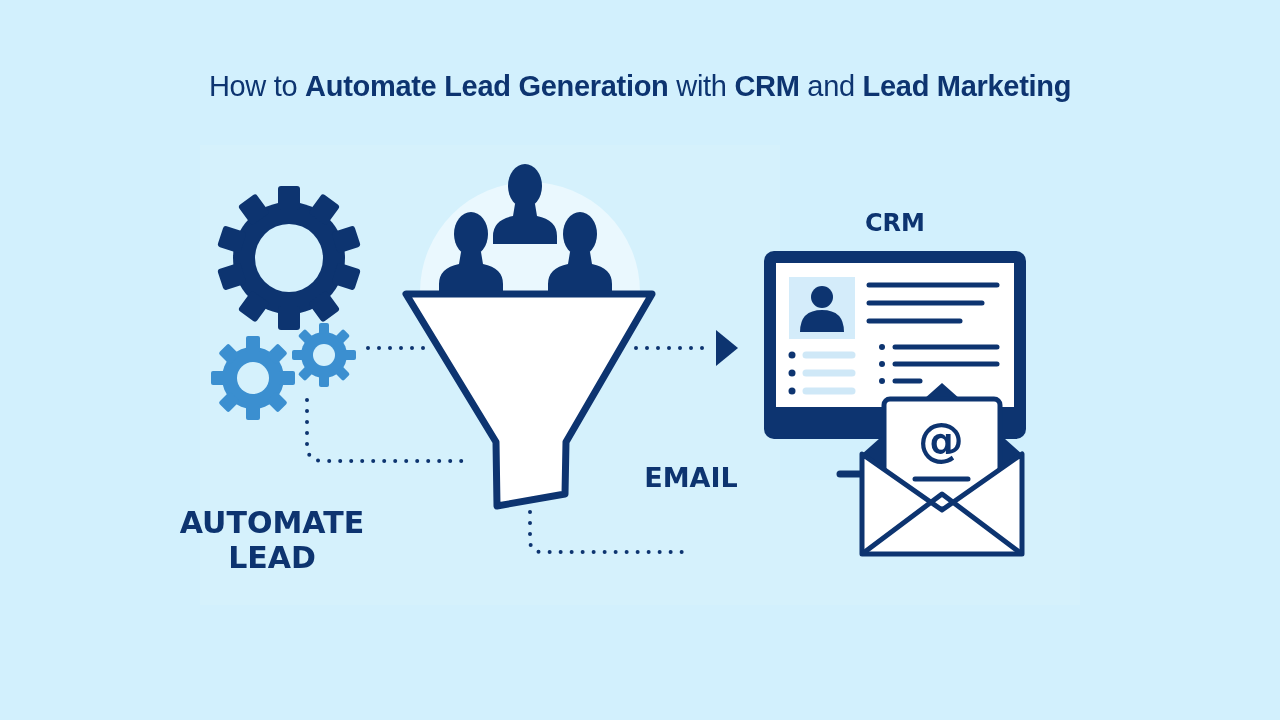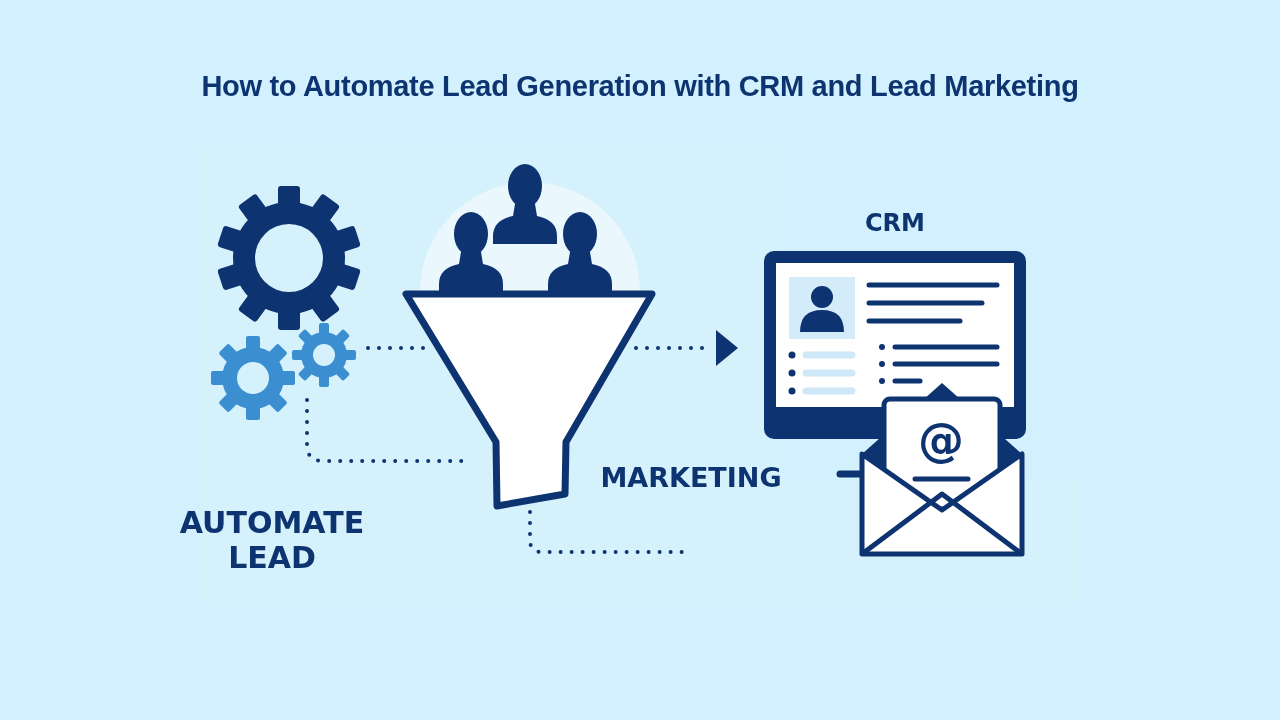--- a/index.html
+++ b/index.html
@@ -1,19 +1,19 @@
 <!DOCTYPE html>
 <html><head>
 <meta charset="utf-8">
 <style>
   html, body { margin:0; padding:0; }
   body { width:1280px; height:720px; background:#d2f0fd; position:relative; overflow:hidden; font-family:"Liberation Sans", sans-serif; }
   .title { position:absolute; top:70px; left:0; width:1280px; text-align:center; font-size:29px; color:#0d3470; font-family:"Liberation Sans", sans-serif; letter-spacing:-0.3px; }
   .title b { font-weight:700;margin-top:24px; }
-  .title span.n { font-weight:700; }
+  .title span.n { font-weight:400; }
   .label { position:absolute; color:#0d3470; font-weight:700; font-family:"DejaVu Sans", sans-serif; text-align:center; }
   svg { position:absolute; left:0; top:0; }
 </style>
 </head>
 <body>
 
 <div class="title">
   <span class="n">How to </span><b>Automate Lead Generation</b><span class="n"> with </span><b>CRM</b><span class="n"> and </span><b>Lead Marketing</b>
 </div>
 
@@ -139,14 +139,14 @@
   </g>
 </svg>
 
 <div class="label" style="left:906px; top:414px; width:70px; font-size:46px; line-height:52px;">@</div>
 
 <div class="label" style="left:840px; top:209px; width:110px; font-size:24px;">CRM</div>
 
 <div class="label" style="left:140px; top:505px; width:264px; font-size:30px;">AUTOMATE LEAD</div>
 
 <div class="label" style="left:598px; top:458px; width:186px; font-size:27px; line-height:40px;">
-  <div>MARKETING</div>
+  <div>EMAIL</div>
 </div>
 
 </body></html>

